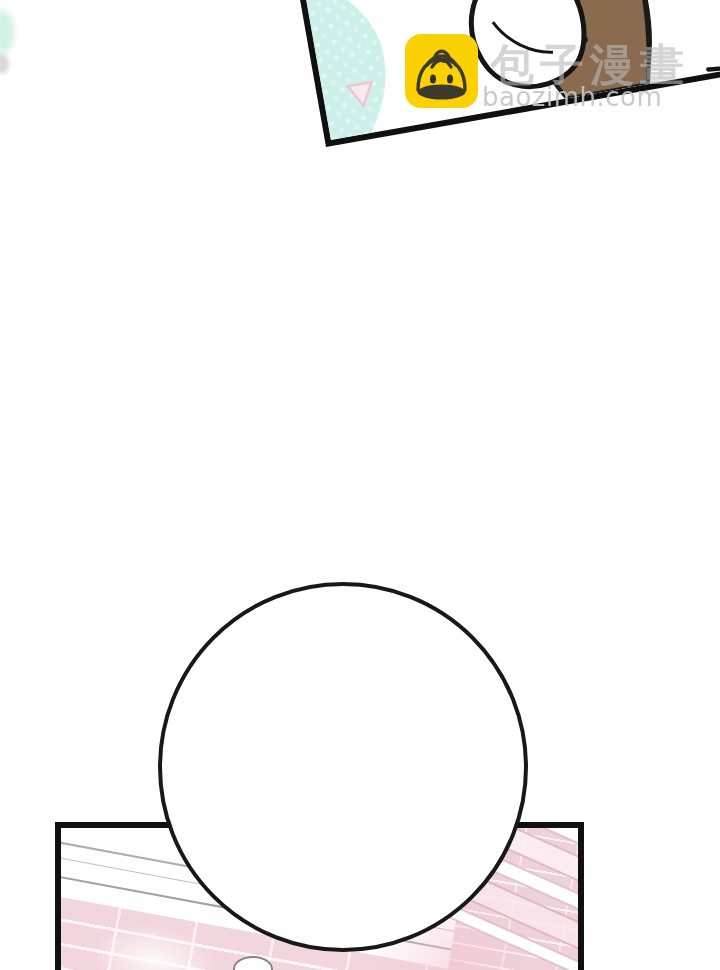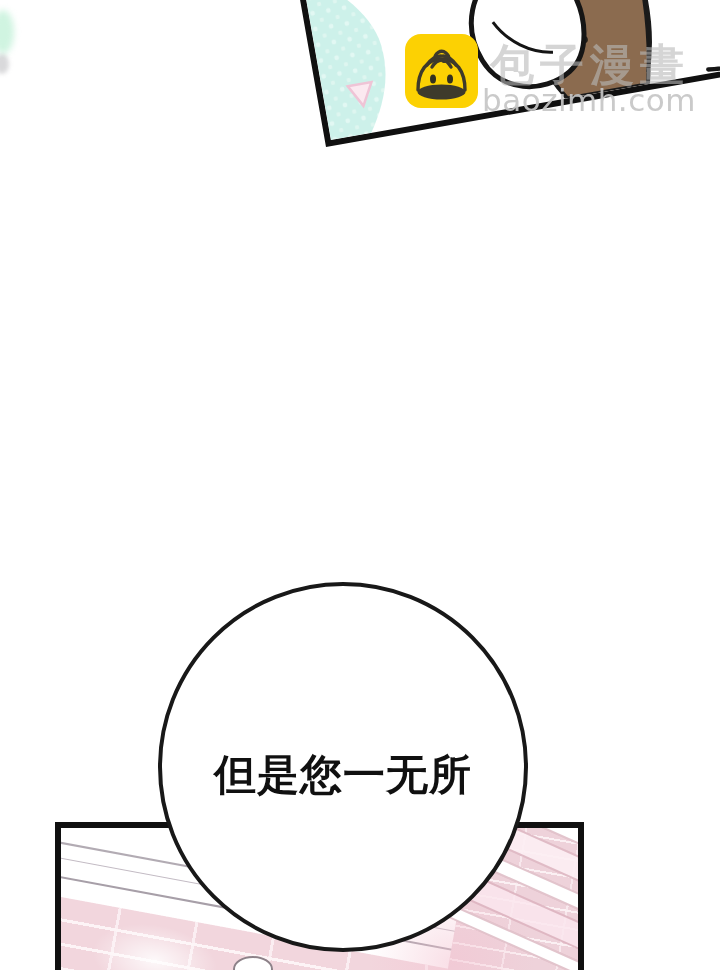--- a/index.html
+++ b/index.html
@@ -35,21 +35,21 @@
     background:#fcd103;border-radius:16px;z-index:4;
   }
   .logo-badge svg{position:absolute;inset:0;width:100%;height:100%;}
   .wm-brand{
     position:absolute;left:490px;top:36px;z-index:4;
     font-size:44px;font-weight:700;letter-spacing:6px;white-space:nowrap;
     color:rgba(185,185,185,0.60);
   }
   .wm-domain{
     position:absolute;left:482px;top:82px;z-index:4;
-    font-size:31px;font-weight:400;letter-spacing:0.5px;white-space:nowrap;
+    font-size:26px;font-weight:400;letter-spacing:0.5px;white-space:nowrap;
     color:rgba(197,197,197,0.92);
   }
 
   
   .bottom-panel{
     position:absolute;left:55px;top:822px;width:529px;height:148px;
     box-sizing:border-box;border:6px solid #101010;border-bottom:none;
     background:#ffffff;overflow:hidden;z-index:2;
   }
   .ceil-line{
@@ -193,16 +193,15 @@
       <div class="plank p1"></div>
       <div class="plank p2"></div>
       <div class="plank p3"></div>
       <div class="plank p4"></div>
       <div class="plank p5"></div>
     </div>
     <div class="arc-detail"></div>
   </div>
 
   <div class="bubble">
-    <div class="bubble-line">但是您一无所</div>
   </div>
 
 </div>
 
 </body></html>

